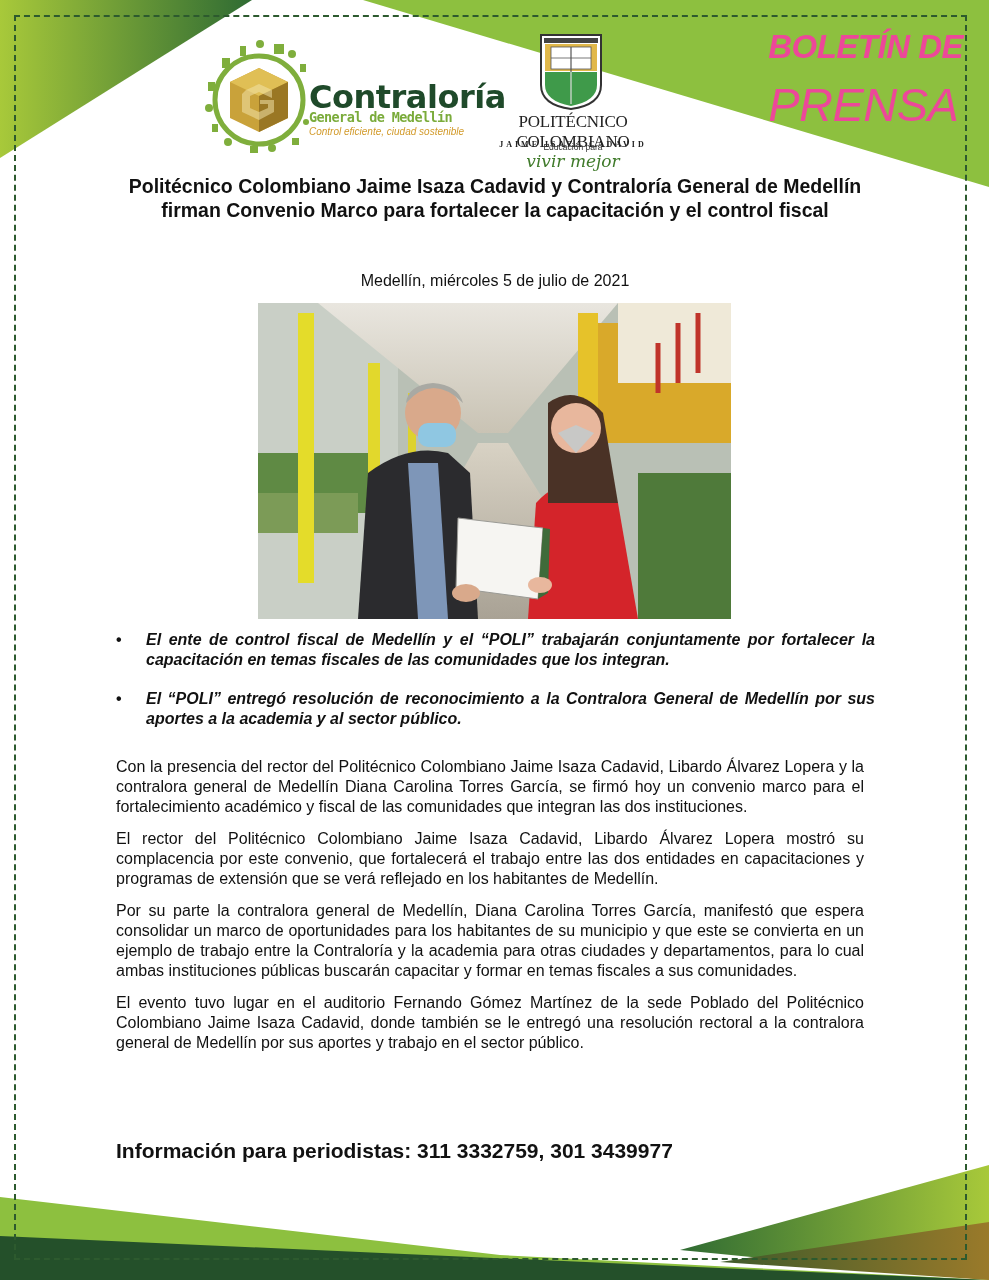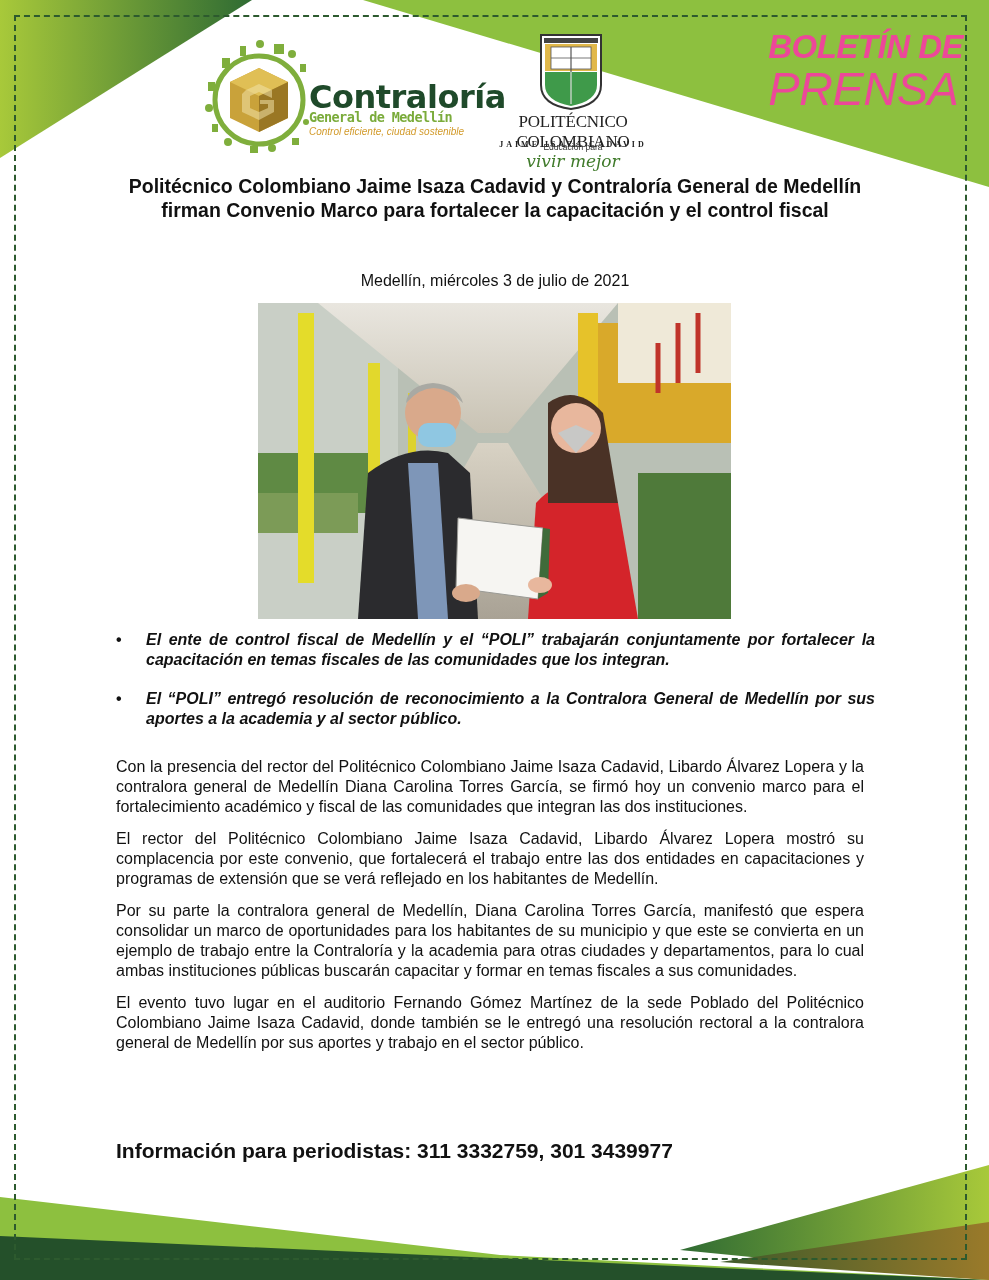--- a/index.html
+++ b/index.html
@@ -15,21 +15,21 @@
 
   .logo-poli { position: absolute; left: 478px; top: 30px; width: 190px; height: 150px; text-align: center; }
   .shield { position: absolute; left: 61px; top: 3px; width: 64px; height: 78px; }
   .poli-name { position: absolute; left: 0; top: 82px; width: 190px; font-family: "Liberation Serif", serif; font-size: 17px; color: #222; letter-spacing: -0.2px; }
   .poli-sub { position: absolute; left: 0; top: 98px; width: 190px; font-family: "Liberation Serif", serif; font-size: 8px; font-weight: bold; letter-spacing: 3px; color: #222; margin-top: 12px; }
   .poli-edu { position: absolute; left: 0; top: 112px; width: 190px; font-size: 8.5px; color: #333; }
   .poli-vivir { position: absolute; left: 0; top: 121px; width: 190px; font-family: "DejaVu Serif", serif; font-style: italic; font-size: 17px; color: #3f7a2a; }
 
   .boletin { position: absolute; right: 26px; top: 30px; text-align: left; color: #ec4899; font-style: italic; font-weight: bold; line-height: 1; }
   .boletin .l1 { font-size: 33px; letter-spacing: -0.5px; }
-  .boletin .l2 { font-size: 47px; margin-top: 2px; letter-spacing: -0.5px; font-weight: normal; }
+  .boletin .l2 { font-size: 47px; margin-top: 18px; letter-spacing: -0.5px; font-weight: normal; }
 
   .headline { position: absolute; left: 110px; top: 174px; width: 770px; text-align: center; font-weight: bold; font-size: 19.5px; line-height: 24px; }
   .dateline { position: absolute; left: 110px; top: 272px; width: 770px; text-align: center; font-size: 16px; }
 
   .photo { position: absolute; left: 258px; top: 303px; width: 473px; height: 316px; overflow: hidden; background: #d9d3c0; }
 
   .bullets { position: absolute; left: 113px; top: 630px; width: 762px; margin: 0; padding: 0; list-style: none; }
   .bullets li { position: relative; padding-left: 33px; font-weight: bold; font-style: italic; font-size: 16px; line-height: 20px; margin-bottom: 19px; text-align: justify; }
   .bullets li .dot { position: absolute; left: 3px; top: 0; font-style: normal; }
 
@@ -113,21 +113,21 @@
   <div class="poli-edu">Educación para</div>
   <div class="poli-vivir">vivir mejor</div>
 </div>
 
 <div class="boletin">
   <div class="l1">BOLETÍN DE</div>
   <div class="l2">PRENSA</div>
 </div>
 
 <h1 class="headline" style="margin:0;">Politécnico Colombiano Jaime Isaza Cadavid y Contraloría General de Medellín firman Convenio Marco para fortalecer la capacitación y el control fiscal</h1>
-<div class="dateline">Medellín, miércoles 3 de julio de 2021</div>
+<div class="dateline">Medellín, miércoles 5 de julio de 2021</div>
 
 <div class="photo" title="Rector y contralora sosteniendo el convenio firmado en un corredor con columnas amarillas">
   <svg width="473" height="316" viewBox="0 0 473 316">
     <defs>
       <linearGradient id="ceil" x1="0" y1="0" x2="0" y2="1">
         <stop offset="0" stop-color="#e9e6df"></stop>
           <stop offset="1" stop-color="#c9c3b4"></stop>
       </linearGradient>
       <linearGradient id="floor" x1="0" y1="0" x2="0" y2="1">
         <stop offset="0" stop-color="#d8d2c4"></stop>

